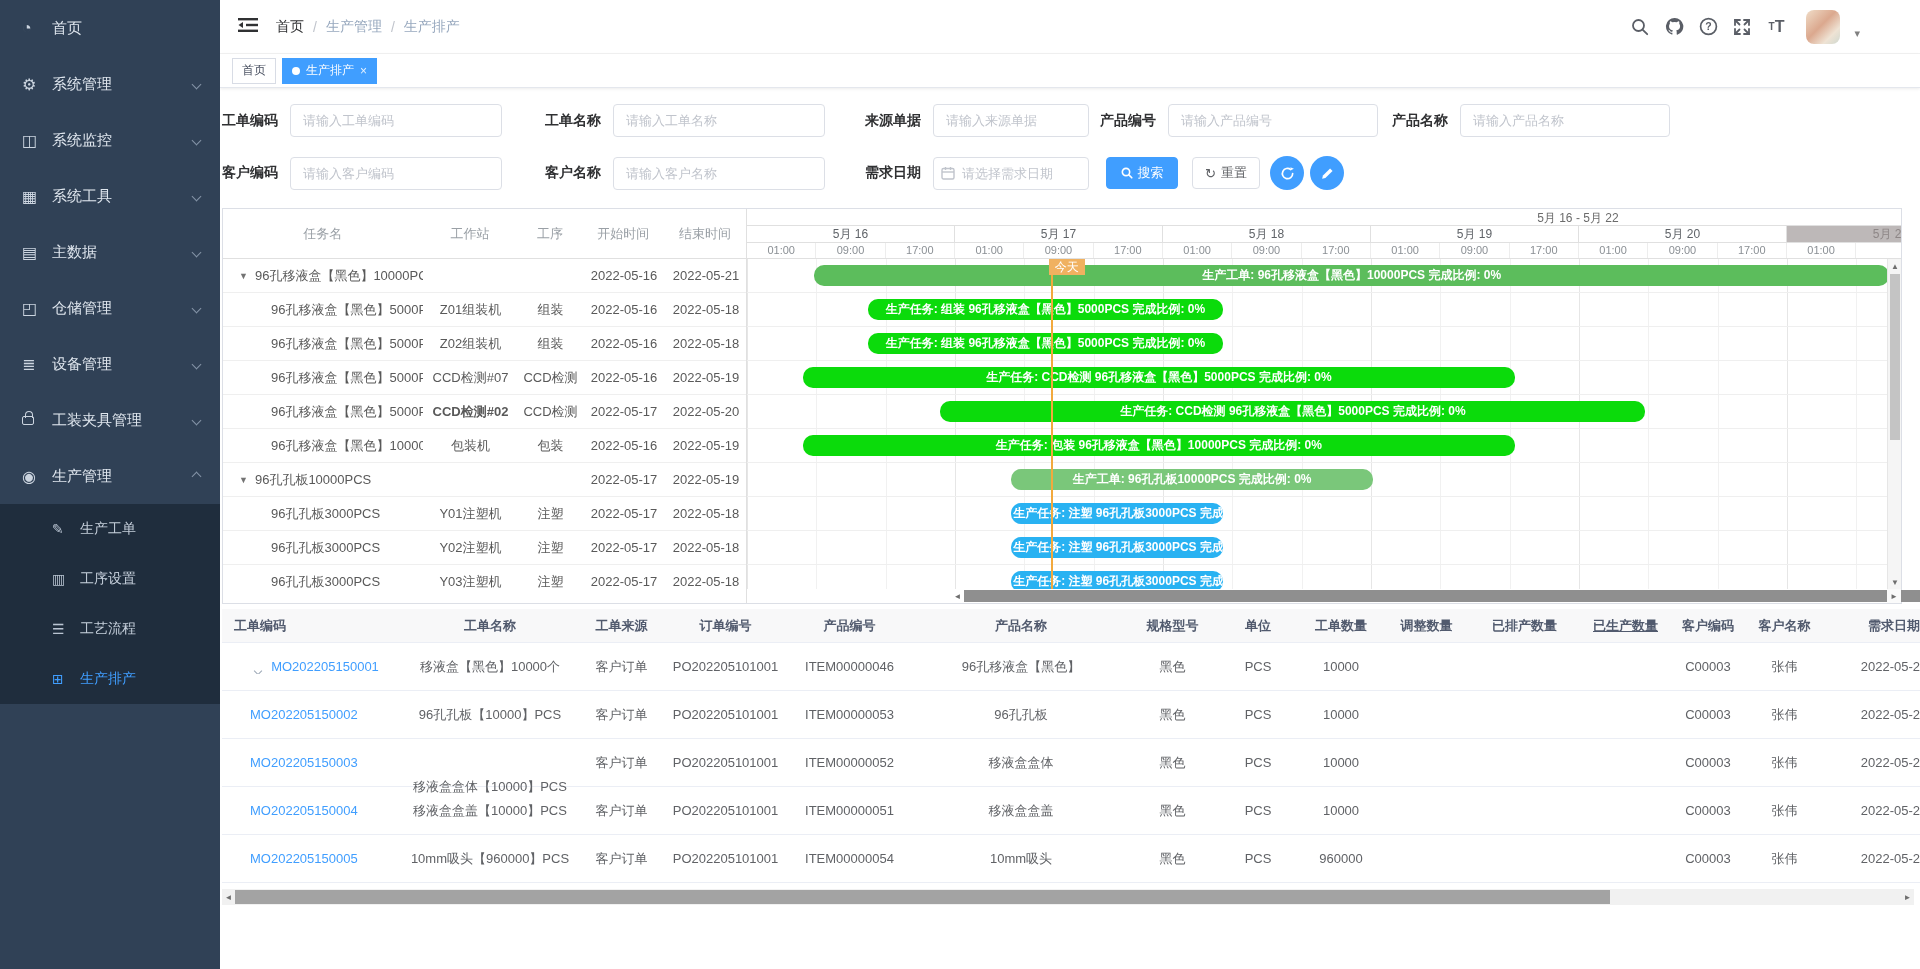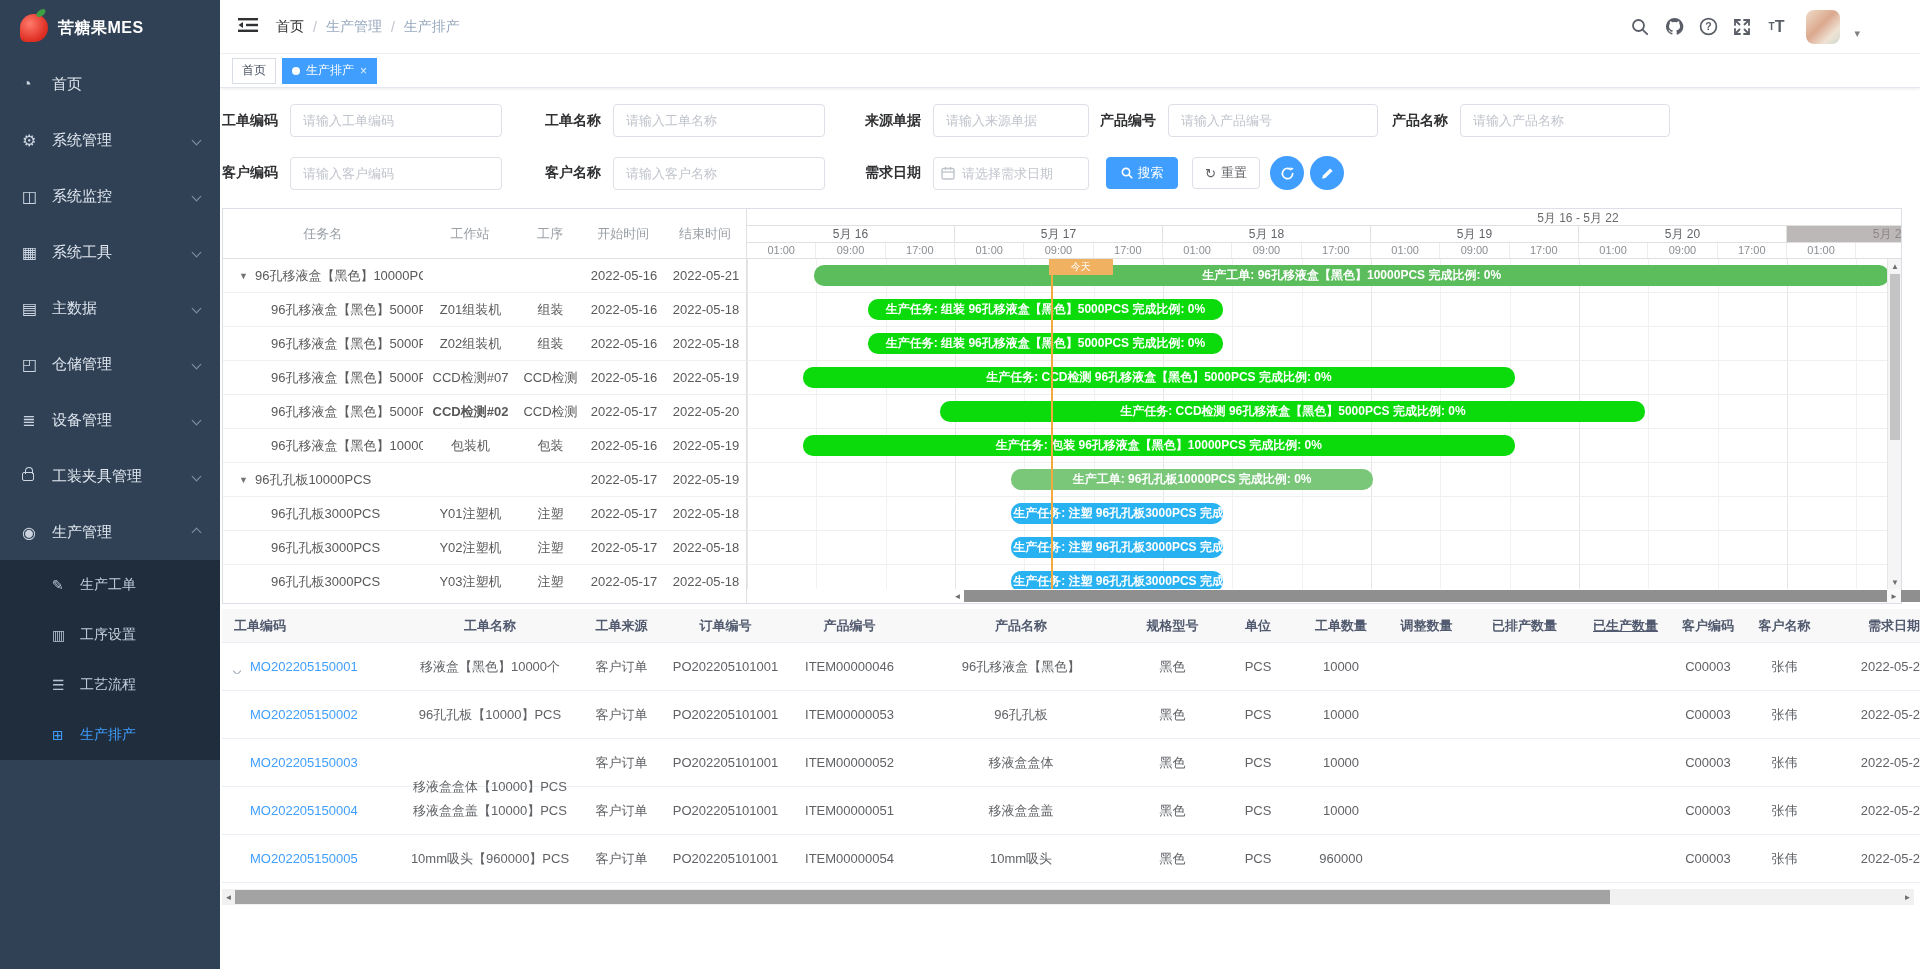--- a/index.html
+++ b/index.html
@@ -75,21 +75,21 @@
   .g-h2 .dcell { flex:none; text-align:center; border-right:1px solid #e0e0e0; line-height:16px; overflow:hidden; }
   .g-h2 .dcell.weekend { background:#bdb8b8; color:#8d8686; }
   .g-h3 { height:16px; display:flex; border-bottom:1px solid #e0e0e0; font-size:11px; color:#8a8f94; }
   .g-h3 .hcell { flex:none; text-align:center; border-right:1px solid #ededed; line-height:15px; }
   .g-rows { position:relative; height:330px; overflow:hidden;
     background-image:repeating-linear-gradient(90deg,#e6e6e6 0 1px,transparent 1px 208px),repeating-linear-gradient(90deg,#f1f1f1 0 1px,transparent 1px 69.33px); }
   .g-row { height:34px; border-bottom:1px solid #efefef; position:relative; }
   .bar { position:absolute; top:6px; height:21px; border-radius:10px; color:#fff; font-size:12px; font-weight:bold; display:flex; align-items:center; justify-content:center; white-space:nowrap; overflow:hidden; padding:0 6px; }
   .bar.clipleft { justify-content:flex-start; padding:0 2px; }
   .today-line { position:absolute; top:0; bottom:0; width:2px; z-index:4; }
-  .today-label { position:absolute; top:0; height:16px; padding:0 22px; font-size:10px; color:#fff; display:flex; align-items:center; z-index:5; }
+  .today-label { position:absolute; top:0; height:16px; padding:0 6px; font-size:12px; color:#fff; display:flex; align-items:center; z-index:5; }
   .g-vscroll { position:absolute; right:0; top:50px; bottom:14px; width:14px; background:#f5f5f5; border-left:1px solid #e6e6e6; }
   .g-vthumb { position:absolute; left:2px; width:10px; background:#c4c4c4; }
   .sb-arrow { position:absolute; left:0; width:14px; height:14px; display:flex; align-items:center; justify-content:center; color:#6e6e6e; font-size:8px; }
   .g-hscroll { position:absolute; left:524px; right:14px; bottom:0; height:14px; background:#fff; display:flex; align-items:center; }
   .g-hs-left { width:204px; flex:none; }
   .hs-btn { width:13px; flex:none; color:#6e6e6e; font-size:8px; text-align:center; }
   .g-hthumb { height:12px; background:#8f8f8f; flex:none; }
   .g-htrack { height:12px; background:#f5f5f5; flex:1; }
   .g-corner { position:absolute; right:0; bottom:0; width:14px; height:14px; background:#fafafa; color:#6e6e6e; font-size:8px; display:flex; align-items:center; justify-content:center; }
 
@@ -108,24 +108,20 @@
   .o-scroll { position:absolute; left:222px; top:889px; width:1692px; height:16px; background:#f1f1f1; display:flex; align-items:center; }
   .o-thumb { height:14px; background:#a3a3a3; flex:none; }
   .o-track { height:14px; flex:1; }
 </style>
 </head>
 <body>
 
 <div class="screen">
 
   <aside class="sidebar">
-    <div class="logo">
-      <span class="logo-icon"></span>
-      <span class="logo-title">苦糖果MES</span>
-    </div>
     <nav id="side-menu">
         <div class="menu-item">
           <span class="micon">◔</span>
           <span class="mlabel">首页</span>
         </div>
         <div class="menu-item">
           <span class="micon">⚙</span>
           <span class="mlabel">系统管理</span>
           <span class="chev"></span>
         </div>
@@ -492,21 +488,21 @@
           <div style="width: 86px;">工单数量</div>
           <div style="width: 85px;">调整数量</div>
           <div style="width: 111px;">已排产数量</div>
           <div style="width: 91px; text-decoration: underline;">已生产数量</div>
           <div style="width: 74px;">客户编码</div>
           <div style="width: 79px;">客户名称</div>
           <div style="width: 140px;">需求日期</div>
         </div>
       <div id="o-body">
           <div class="o-row">
-            <div class="cell-code" style="width: 182px;">
+            <div class="cell-code" style="width: 182px; justify-content: center;">
               <span class="rowcaret"><span class="chev"></span></span>
               <span class="molink">MO202205150001</span>
             </div>
             <div style="width: 172px;">移液盒【黑色】10000个</div>
             <div style="width: 91px;">客户订单</div>
             <div style="width: 117px;">PO202205101001</div>
             <div style="width: 131px;">ITEM00000046</div>
             <div style="width: 212px;">96孔移液盒【黑色】</div>
             <div style="width: 91px;">黑色</div>
             <div style="width: 80px;">PCS</div>

